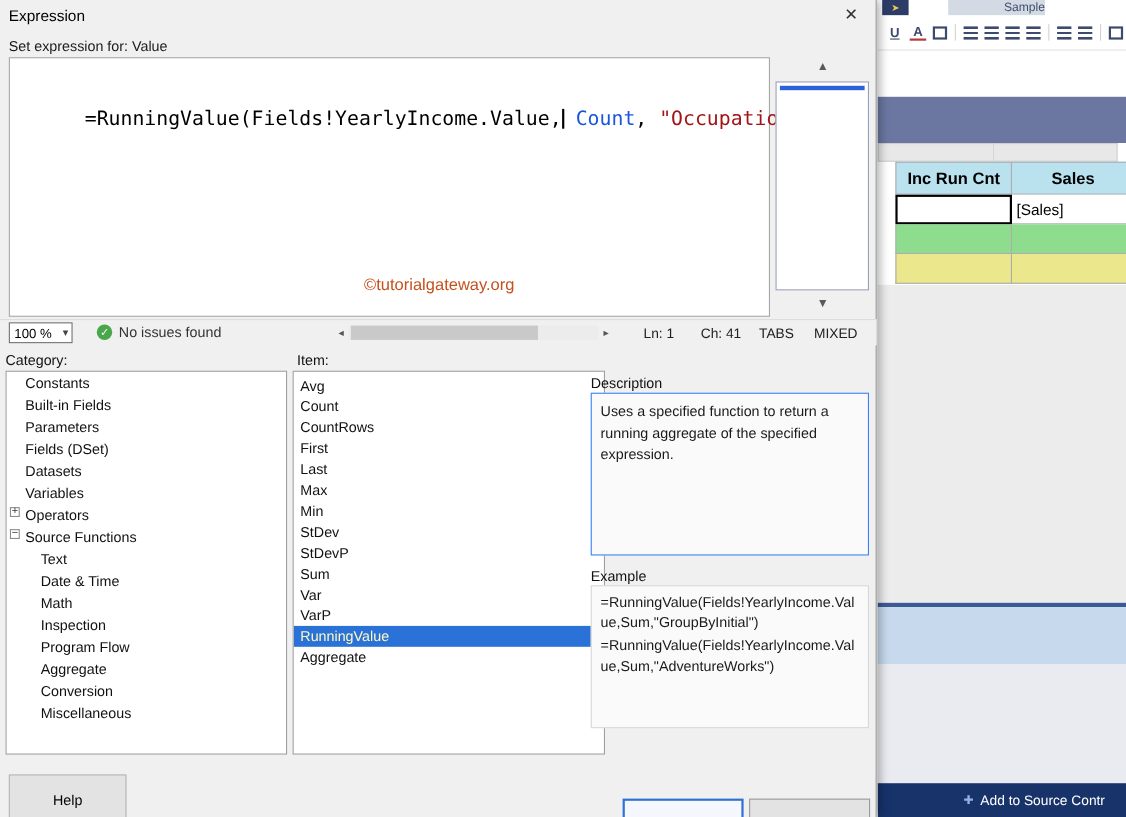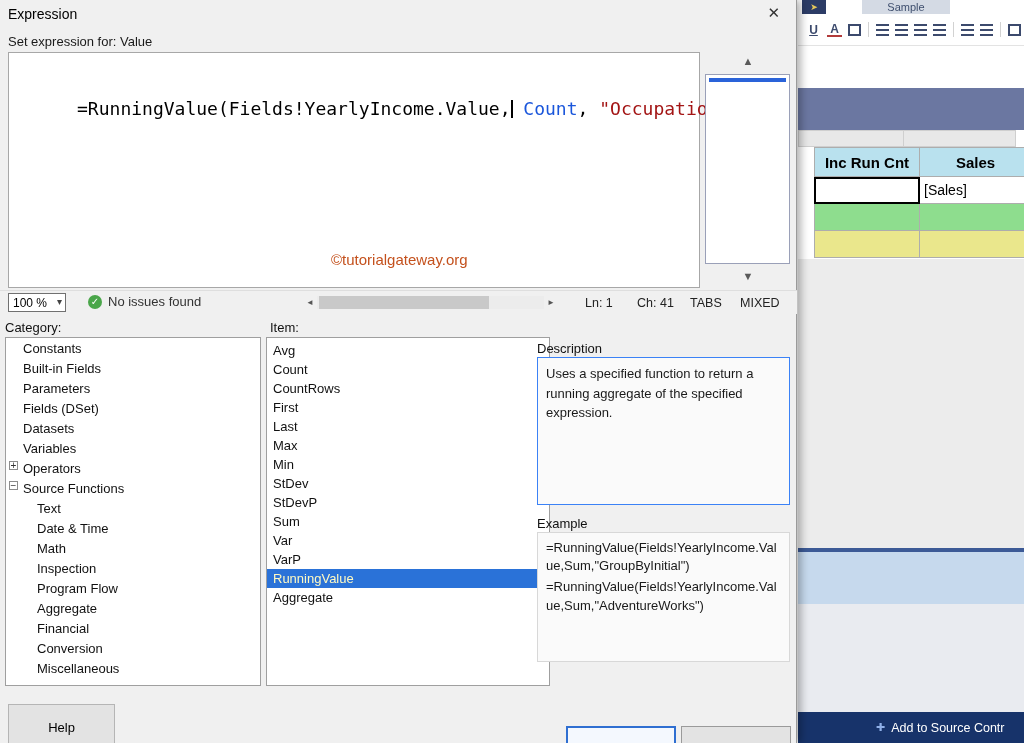--- a/index.html
+++ b/index.html
@@ -8,21 +8,21 @@
     --band-slate:#6b77a1; --footer-navy:#17336a; --check-green:#4aa64a; --ok-border:#2f6fd1;
   }
   *{box-sizing:border-box;margin:0;padding:0}
   body{font-family:"Liberation Sans",sans-serif;background:#fff}
   .page{position:relative;width:1024px;height:743px;overflow:hidden;background:#fff}
 
   
   .bg-strip{position:absolute;left:798px;top:0;width:226px;height:743px;background:#fff}
   .bg-tabs{position:absolute;left:0;top:0;width:100%;height:14px;background:#fff}
   .bg-tab-dark{position:absolute;left:4px;top:0;width:24px;height:14px;background:#2c3c66;color:#e6c85a;font-size:9px;display:flex;align-items:center;justify-content:center}
-  .bg-tab-sample{position:absolute;left:64px;top:0;width:88px;height:14px;background:#d4dae4;color:#3f4f6e;font-size:11px;display:flex;align-items:center;justify-content:center}
+  .bg-tab-sample{position:absolute;left:64px;top:0;width:88px;height:14px;background:#d4dae4;color:#3f4f6e;font-size:11px;display:flex;align-items:center;justify-content:flex-end}
   .bg-toolbar{position:absolute;left:0;top:14px;width:100%;height:32px;background:#fff;border-bottom:1px solid #e3e3e3;display:flex;align-items:center;gap:6px;padding-left:8px;overflow:hidden}
   .tb-ico{width:15px;height:15px;display:flex;align-items:center;justify-content:center;font-size:12px;font-weight:700;color:#3c4a6d;flex:0 0 auto}
   .tb-ico.u span{text-decoration:underline}
   .tb-ico.a{border-bottom:2px solid #b23b3b;height:14px}
   .tb-ico.img{width:13px;height:12px;border:2px solid #3c4a6d}
   .tb-ico.lines{width:13px;height:12px;background:repeating-linear-gradient(to bottom,#3c4a6d 0 2px,transparent 2px 5px)}
   .tb-sep{width:1px;height:15px;background:#d2d2d2;flex:0 0 auto;margin:0 1px}
   .bg-band{position:absolute;left:0;top:88px;width:100%;height:42px;background:var(--band-slate)}
   .bg-handles{position:absolute;left:0;top:130px;width:100%;height:17px;display:flex}
   .bg-handle{height:17px;background:#e8e8e8;border:1px solid #cfcfcf;border-left:none}
@@ -283,24 +283,20 @@
         <div class="tree-item level-2">
 
           <span class="tree-label">Program Flow</span>
         </div>
 
         <div class="tree-item level-2">
 
           <span class="tree-label">Aggregate</span>
         </div>
 
-        <div class="tree-item level-2">
-
-          <span class="tree-label">Financial</span>
-        </div>
 
         <div class="tree-item level-2">
 
           <span class="tree-label">Conversion</span>
         </div>
 
         <div class="tree-item level-2">
 
           <span class="tree-label">Miscellaneous</span>
         </div>

